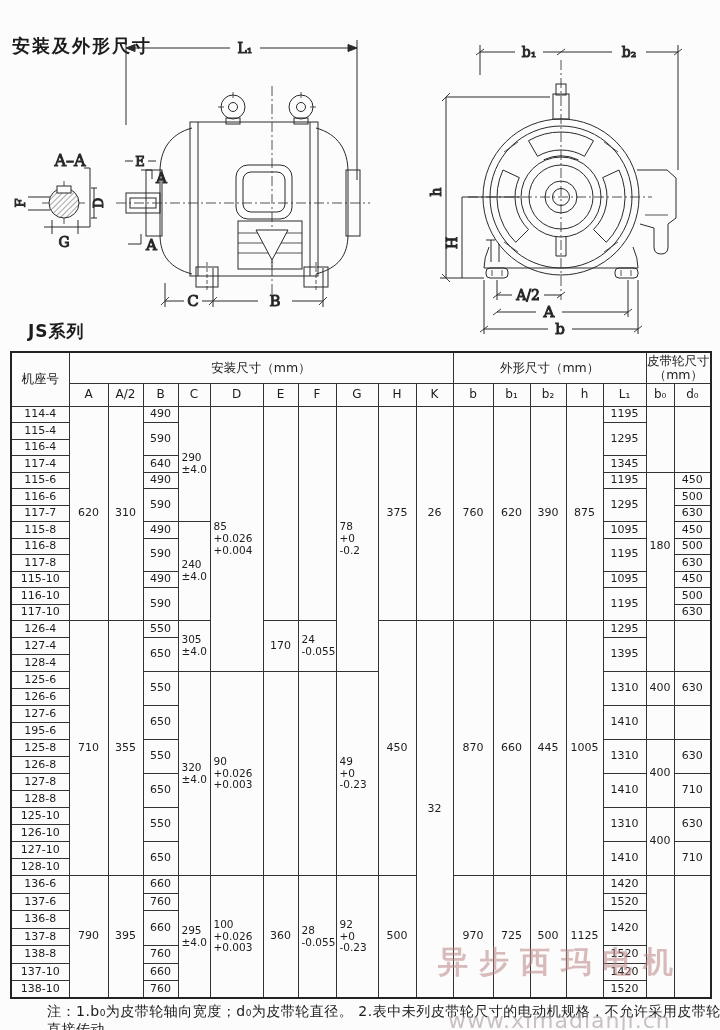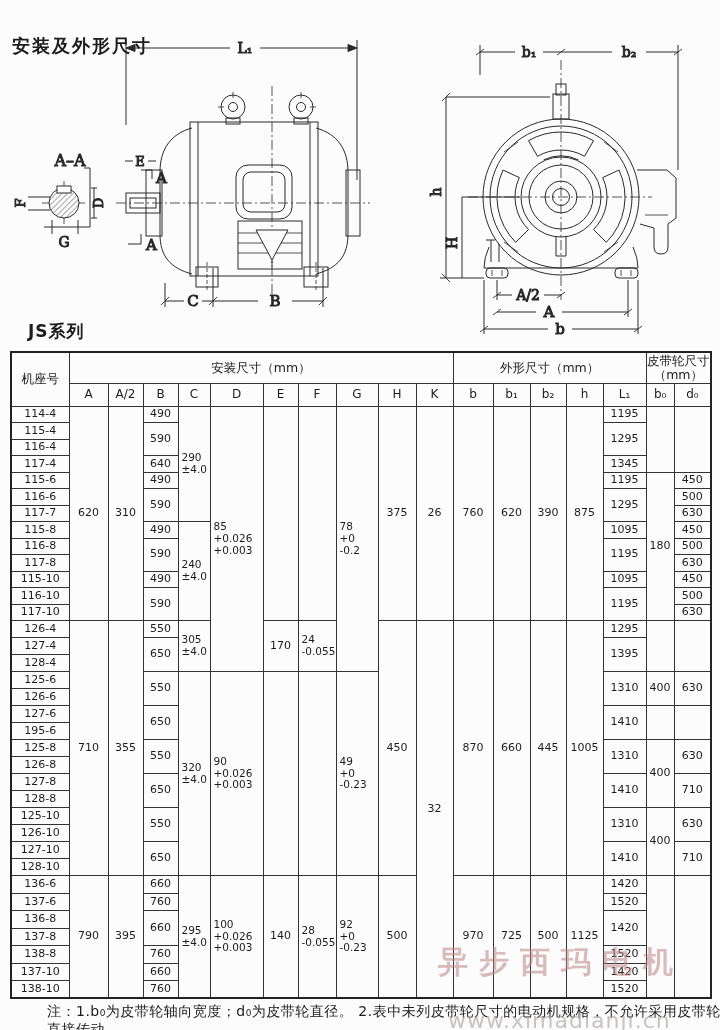--- a/index.html
+++ b/index.html
@@ -221,21 +221,21 @@
         </tr>
         <tr class="g1">
           <td>114-4</td>
           <td rowspan="13">620</td>
           <td rowspan="13">310</td>
           <td>490</td>
           <td rowspan="7" class="al">290
 ±4.0</td>
           <td rowspan="16" class="al">85
 +0.026
-+0.003</td>
++0.004</td>
           <td rowspan="13"></td>
           <td rowspan="13"></td>
           <td rowspan="16" class="al">78
 +0
 -0.2</td>
           <td rowspan="13">375</td>
           <td rowspan="13">26</td>
           <td rowspan="13">760</td>
           <td rowspan="13">620</td>
           <td rowspan="13">390</td>
@@ -407,21 +407,21 @@
         <tr class="g3">
           <td>136-6</td>
           <td rowspan="7">790</td>
           <td rowspan="7">395</td>
           <td>660</td>
           <td rowspan="7" class="al">295
 ±4.0</td>
           <td rowspan="7" class="al">100
 +0.026
 +0.003</td>
-          <td rowspan="7">140</td>
+          <td rowspan="7">360</td>
           <td rowspan="7" class="al">28
 -0.055</td>
           <td rowspan="7" class="al">92
 +0
 -0.23</td>
           <td rowspan="7">500</td>
           <td rowspan="7">970</td>
           <td rowspan="7">725</td>
           <td rowspan="7">500</td>
           <td rowspan="7">1125</td>

